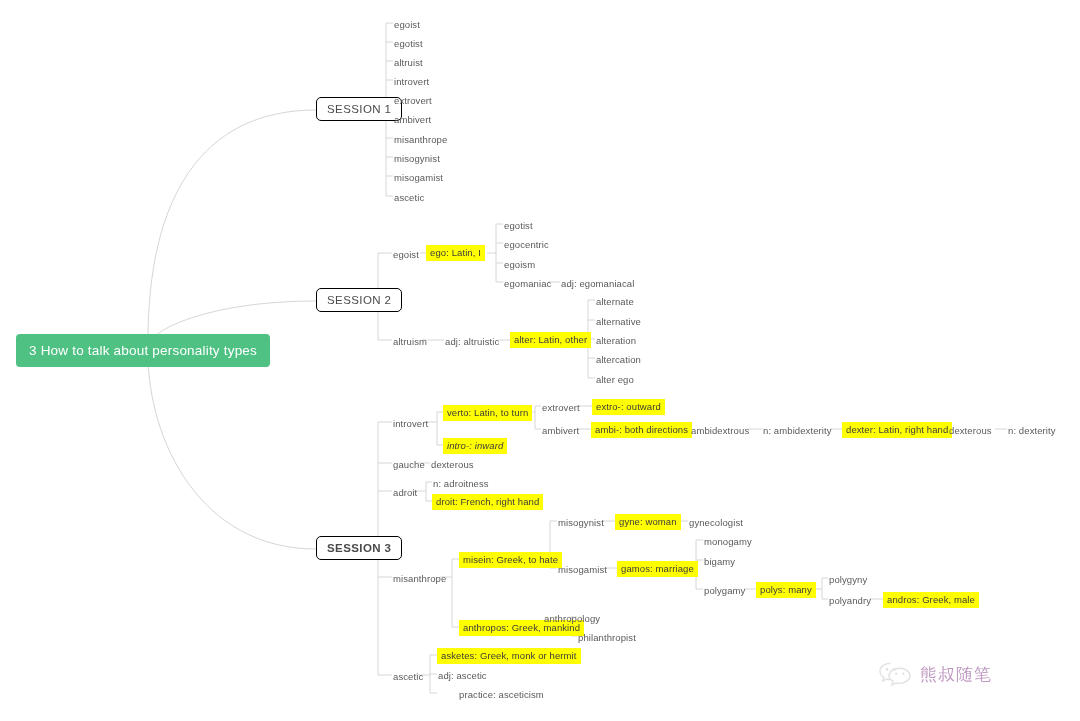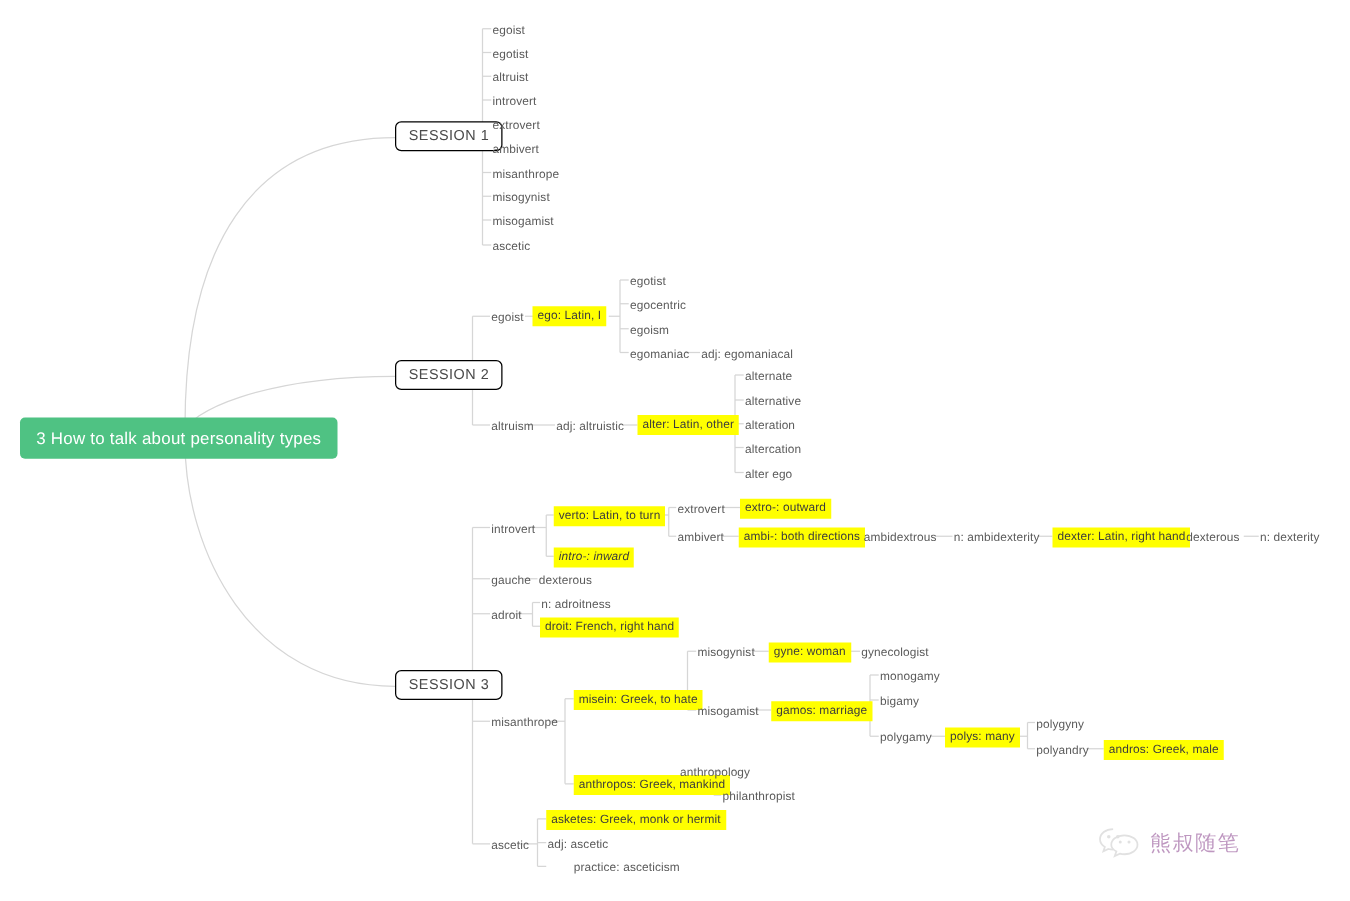--- a/index.html
+++ b/index.html
@@ -154,21 +154,21 @@
       <path d="M430,655 L437,655"></path>
       <path d="M430,674 L437,674"></path>
       <path d="M430,693 L437,693"></path>
     </g>
   </svg>
 
   <div class="root" style="left:16px;top:334px;">3 How to talk about personality types</div>
 
   <div class="session" style="left:316px;top:97px;">SESSION 1</div>
   <div class="session" style="left:316px;top:288px;">SESSION 2</div>
-  <div class="session" style="left:316px;top:536px;">SESSION 3</div>
+  <div class="session" style="left:316px;top:536px;font-weight:bold;">SESSION 3</div>
 
   <div class="node plain" style="left:393px;top:17px;">egoist</div>
   <div class="node plain" style="left:393px;top:36px;">egotist</div>
   <div class="node plain" style="left:393px;top:55px;">altruist</div>
   <div class="node plain" style="left:393px;top:74px;">introvert</div>
   <div class="node plain" style="left:393px;top:93px;">extrovert</div>
   <div class="node plain" style="left:393px;top:112px;">ambivert</div>
   <div class="node plain" style="left:393px;top:132px;">misanthrope</div>
   <div class="node plain" style="left:393px;top:151px;">misogynist</div>
   <div class="node plain" style="left:393px;top:170px;">misogamist</div>

